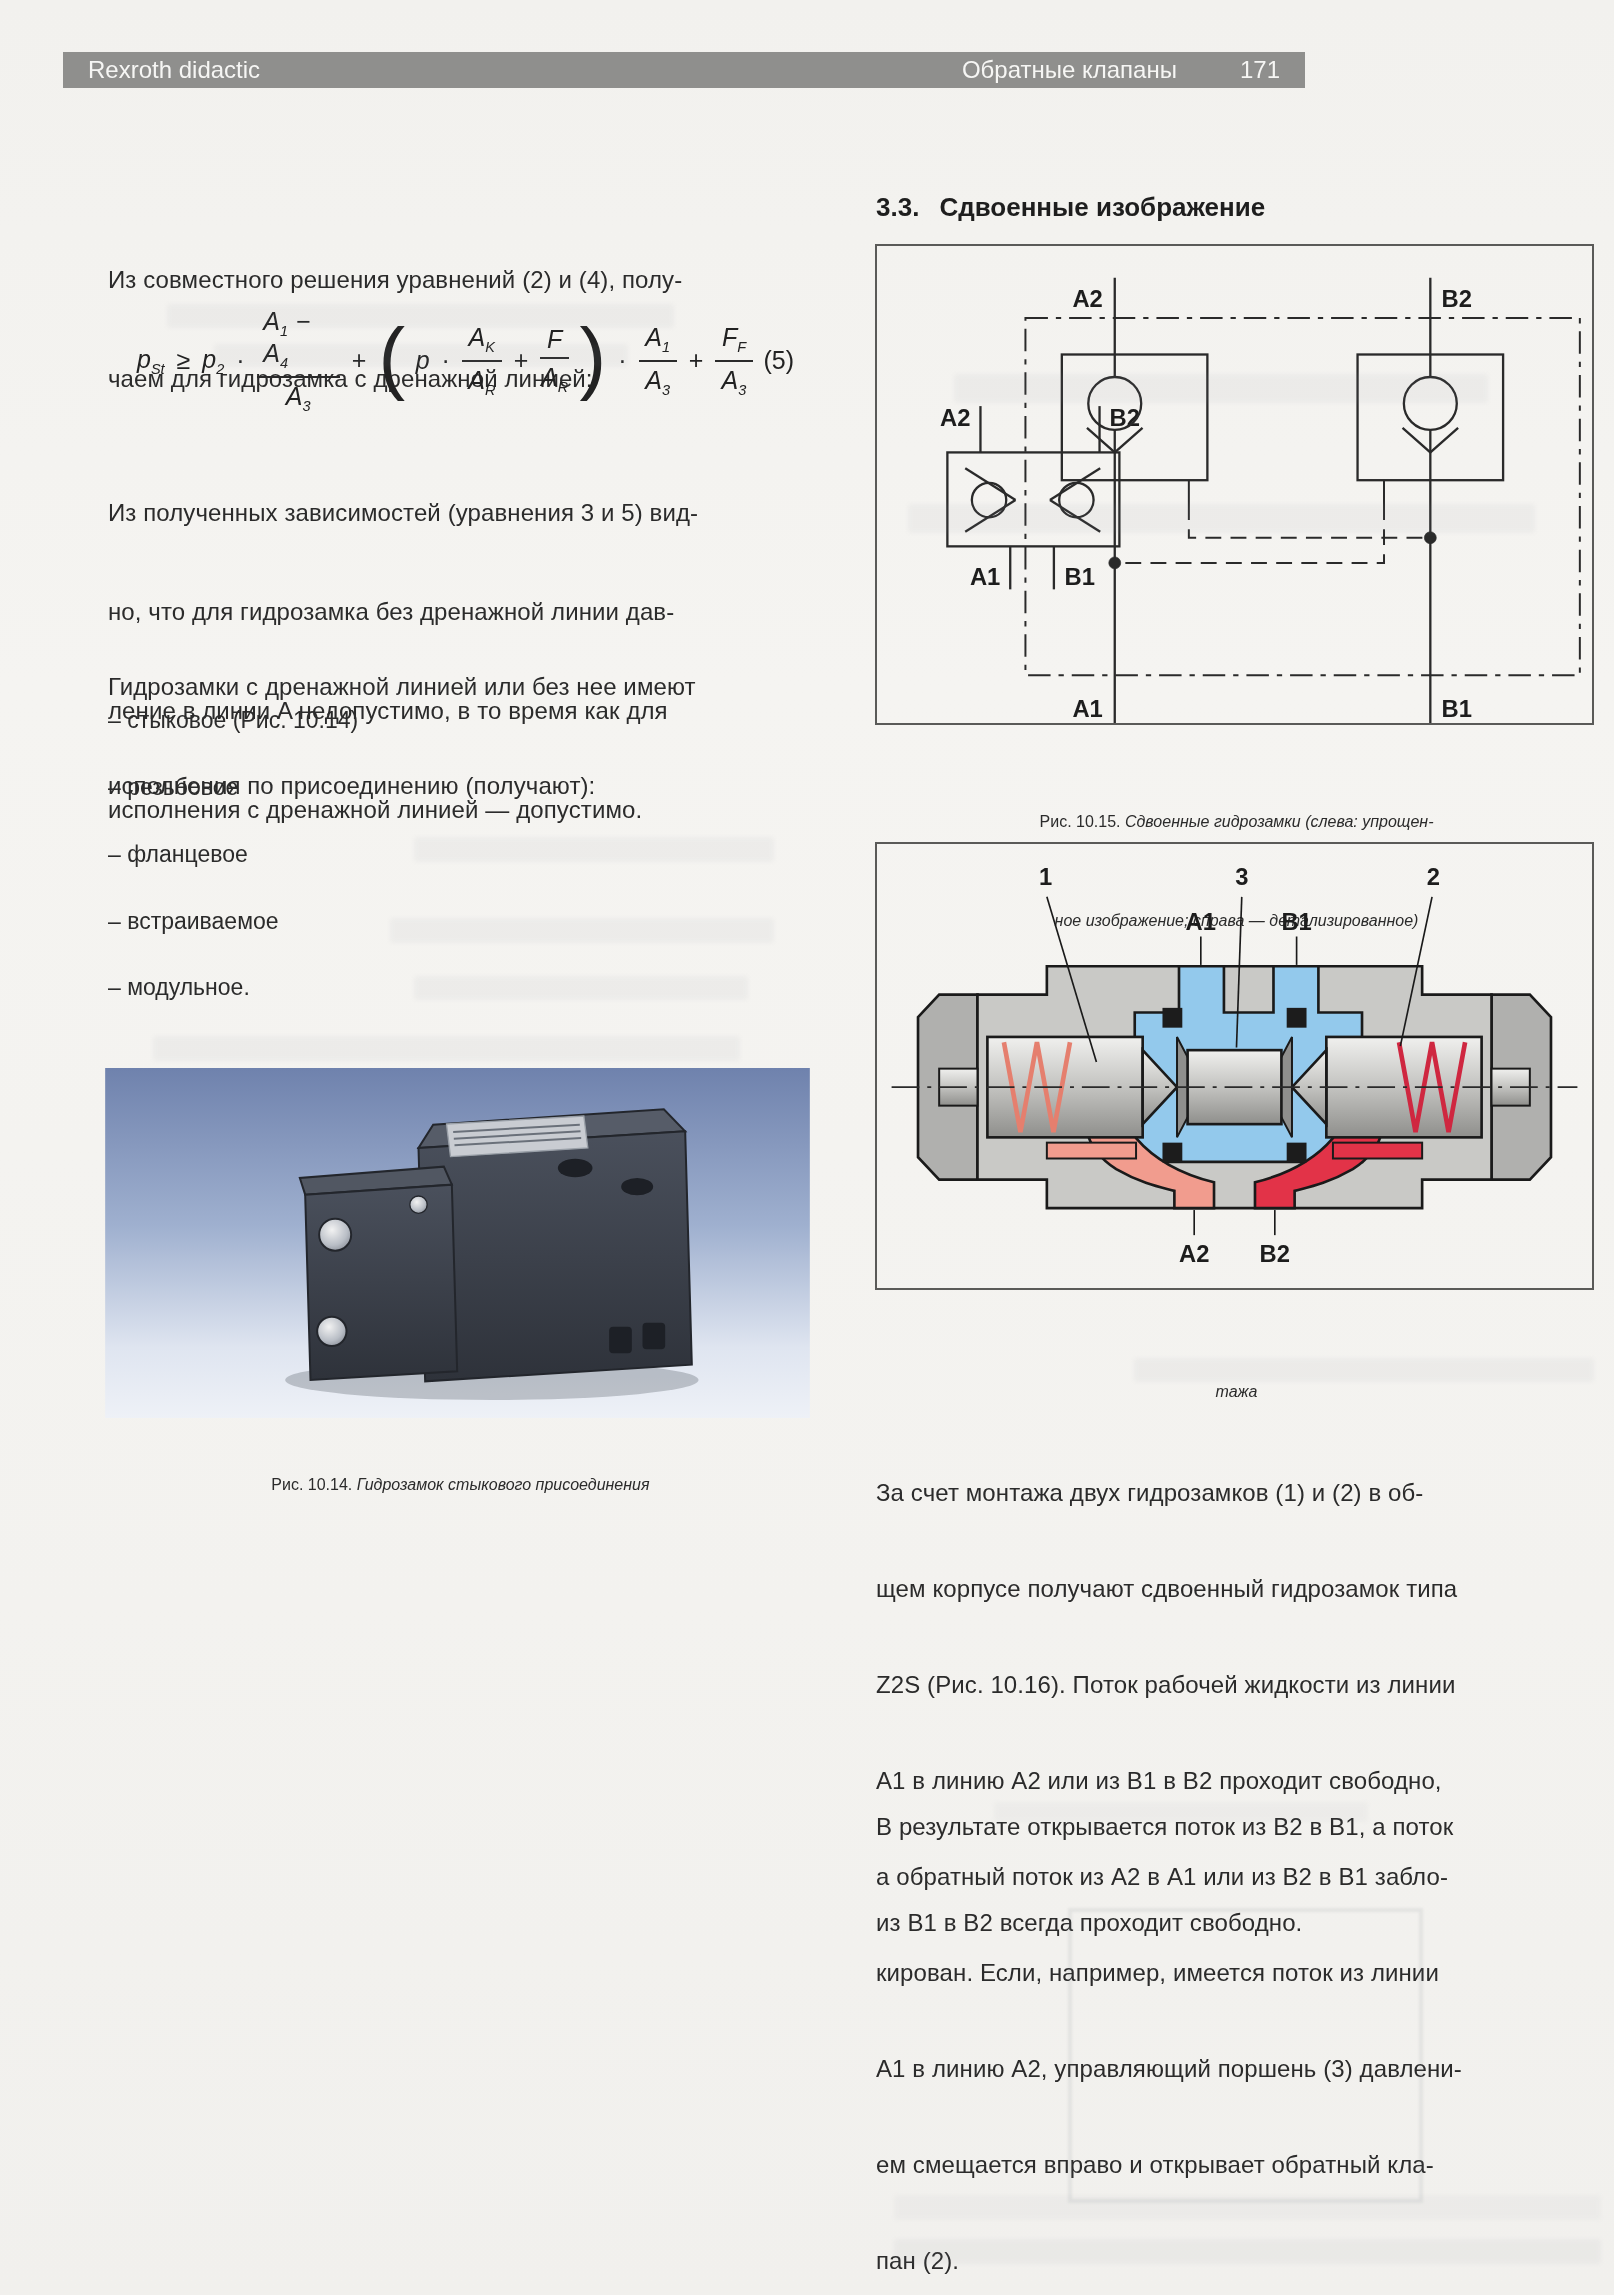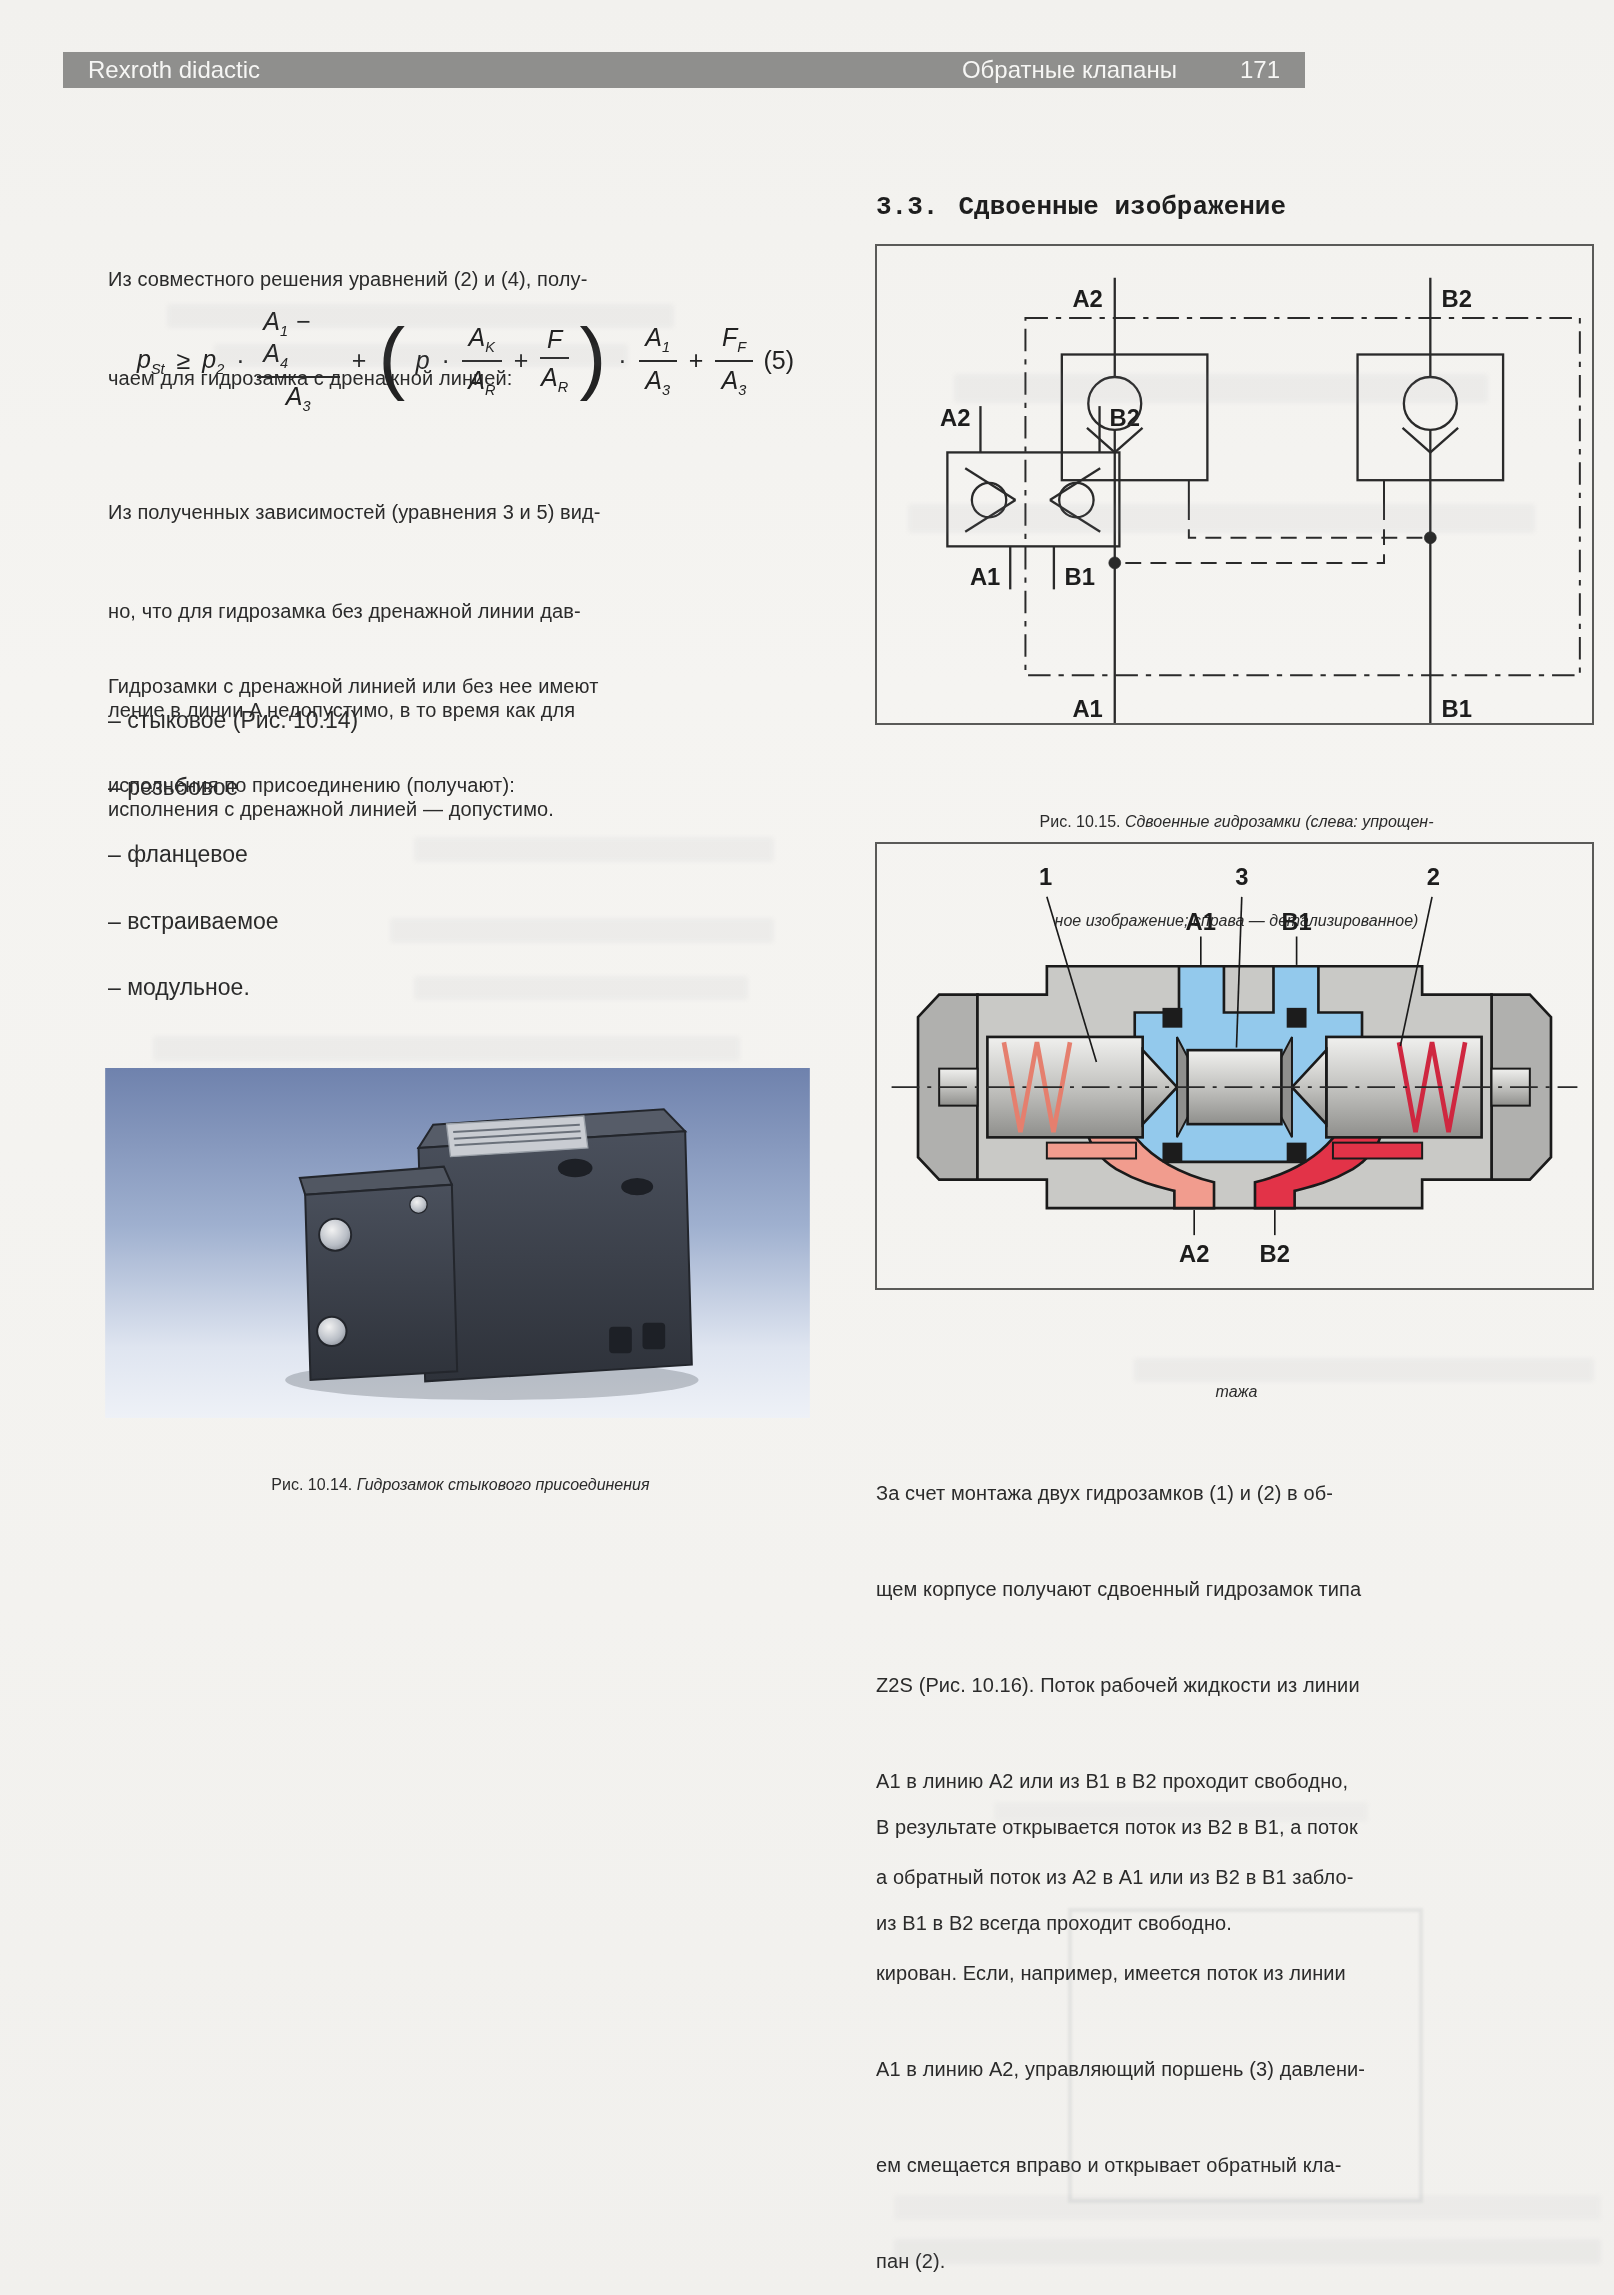--- a/index.html
+++ b/index.html
@@ -2,32 +2,32 @@
 <html style="font-size:10.7px"><head>
 <meta charset="utf-8">
 <style>
   html,body{margin:0;padding:0;background:#e9e8e5;}
   .page{
     position:relative; width:1615px; height:2295px; overflow:hidden;
     background:linear-gradient(180deg,#f2f1ee 0%,#f5f4f1 30%,#f3f2ef 70%,#f1f0ed 100%);
     font-family:"Liberation Sans", sans-serif; color:#2b2b2b;
   }
   .abs{position:absolute;}
-  .bodytext{font-size:20px; line-height:33px; letter-spacing:0.1px; white-space:pre;}
+  .bodytext{font-size:24px; line-height:33px; letter-spacing:0.1px; white-space:pre;}
   .line{display:block;}
   
   .headerbar{
     left:63px; top:52px; width:1242px; height:36px; background:#8f8f8d;
     display:flex; align-items:center; color:#f6f6f4; font-size:24px;
   }
   .headerbar .hleft{margin-left:25px;}
   .headerbar .hright{margin-left:auto;}
   .headerbar .hpage{margin-left:63px; margin-right:25px;}
   
-  .secheading{font-size:26px; font-weight:bold; color:#1e1e1e; display:flex; gap:20px;font-family:Liberation Mono, monospace;}
+  .secheading{font-size:26px; font-weight:bold; color:#1e1e1e; display:flex; gap:20px;}
   .caption{font-size:16px; line-height:33px; white-space:pre;text-align:center;}
   .caption .clabel{font-style:normal;}
   .caption .ctext{font-style:italic;}
   
   .listitem{font-size:23px; white-space:pre;}
   
   .formula{display:flex; align-items:center; gap:10.7px; font-size:25px; font-style:italic; color:#222;}
   .formula sub{font-size:0.58em; font-style:italic;}
   .f-op{font-style:normal; padding:0 1.3px;}
   .frac{display:inline-flex; flex-direction:column; align-items:center; line-height:1.12;}

